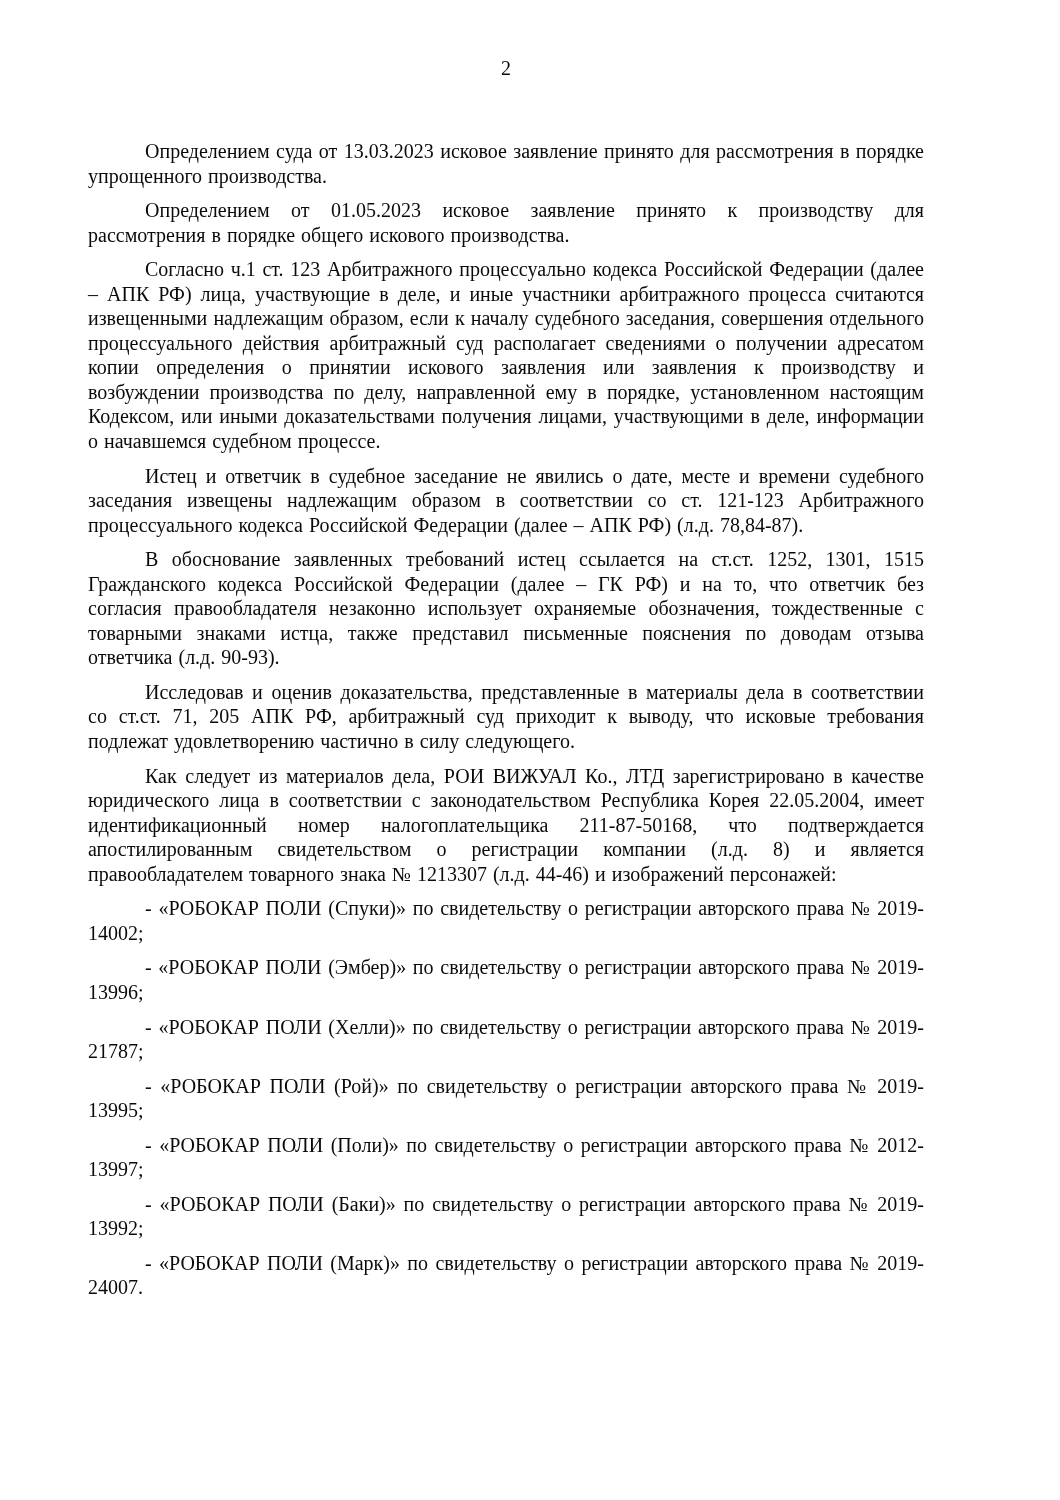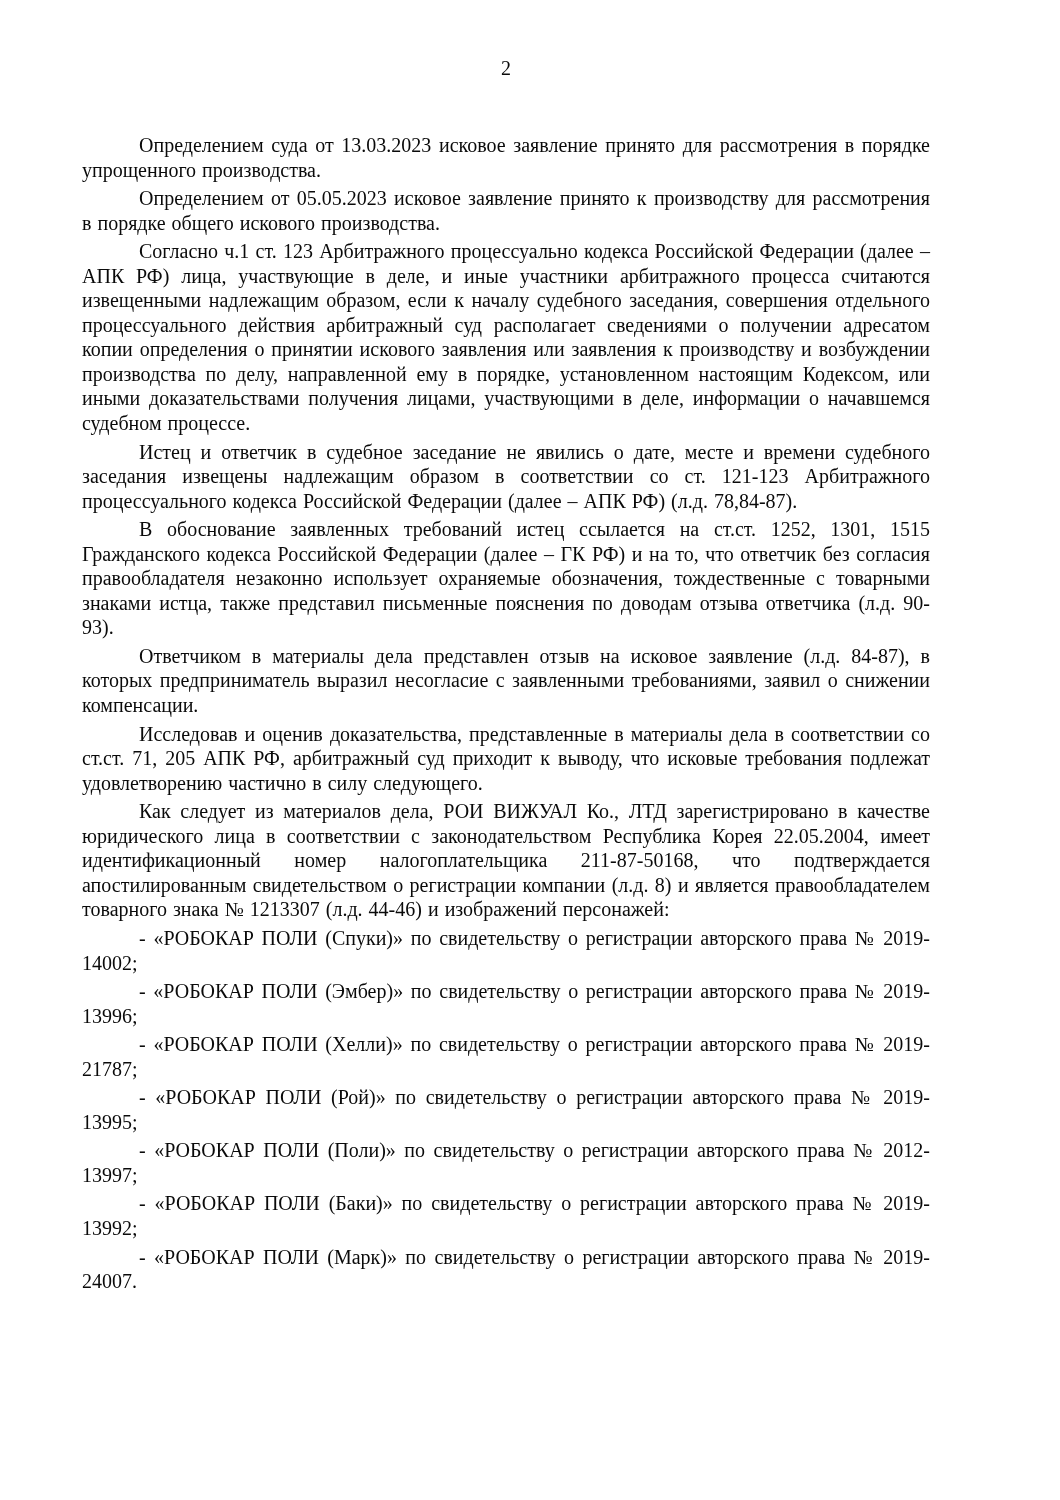--- a/index.html
+++ b/index.html
@@ -28,40 +28,39 @@
   .content {
     position: absolute;
     top: 129px;
     left: 78px;
     width: 856px;
     font-size: 20px;
     line-height: 24.55px;
     text-align: justify;
   }
   .content p {
-    margin: 4px;
+    margin: 10px;
     padding: 0;
     text-indent: 57px;
     word-spacing: 1px;
   }
 </style>
 </head>
 <body>
 
 <div class="page">
 
   <div class="page-number">2</div>
 
   <div class="content">
     <p>Определением суда от 13.03.2023 исковое заявление принято для рассмотрения в порядке упрощенного производства.</p>
-    <p>Определением от 05.05.2023 исковое заявление принято к производству для рассмотрения в порядке общего искового производства.</p>
+    <p>Определением от 01.05.2023 исковое заявление принято к производству для рассмотрения в порядке общего искового производства.</p>
     <p>Согласно ч.1 ст. 123 Арбитражного процессуально кодекса Российской Федерации (далее – АПК РФ) лица, участвующие в деле, и иные участники арбитражного процесса считаются извещенными надлежащим образом, если к началу судебного заседания, совершения отдельного процессуального действия арбитражный суд располагает сведениями о получении адресатом копии определения о принятии искового заявления или заявления к производству и возбуждении производства по делу, направленной ему в порядке, установленном настоящим Кодексом, или иными доказательствами получения лицами, участвующими в деле, информации о начавшемся судебном процессе.</p>
     <p>Истец и ответчик в судебное заседание не явились о дате, месте и времени судебного заседания извещены надлежащим образом в соответствии со ст. 121-123 Арбитражного процессуального кодекса Российской Федерации (далее – АПК РФ) (л.д. 78,84-87).</p>
     <p>В обоснование заявленных требований истец ссылается на ст.ст. 1252, 1301, 1515 Гражданского кодекса Российской Федерации (далее – ГК РФ) и на то, что ответчик без согласия правообладателя незаконно использует охраняемые обозначения, тождественные с товарными знаками истца, также представил письменные пояснения по доводам отзыва ответчика (л.д. 90-93).</p>
-    <p>Ответчиком в материалы дела представлен отзыв на исковое заявление (л.д. 84-87), в которых предприниматель выразил несогласие с заявленными требованиями, заявил о снижении компенсации.</p>
     <p>Исследовав и оценив доказательства, представленные в материалы дела в соответствии со ст.ст. 71, 205 АПК РФ, арбитражный суд приходит к выводу, что исковые требования подлежат удовлетворению частично в силу следующего.</p>
     <p>Как следует из материалов дела, РОИ ВИЖУАЛ Ко., ЛТД зарегистрировано в качестве юридического лица в соответствии с законодательством Республика Корея 22.05.2004, имеет идентификационный номер налогоплательщика 211-87-50168, что подтверждается апостилированным свидетельством о регистрации компании (л.д. 8) и является правообладателем товарного знака № 1213307 (л.д. 44-46) и изображений персонажей:</p>
     <p>- «РОБОКАР ПОЛИ (Спуки)» по свидетельству о регистрации авторского права № 2019-14002;</p>
     <p>- «РОБОКАР ПОЛИ (Эмбер)» по свидетельству о регистрации авторского права № 2019-13996;</p>
     <p>- «РОБОКАР ПОЛИ (Хелли)» по свидетельству о регистрации авторского права № 2019-21787;</p>
     <p>- «РОБОКАР ПОЛИ (Рой)» по свидетельству о регистрации авторского права № 2019-13995;</p>
     <p>- «РОБОКАР ПОЛИ (Поли)» по свидетельству о регистрации авторского права № 2012-13997;</p>
     <p>- «РОБОКАР ПОЛИ (Баки)» по свидетельству о регистрации авторского права № 2019-13992;</p>
     <p>- «РОБОКАР ПОЛИ (Марк)» по свидетельству о регистрации авторского права № 2019-24007.</p>
   </div>

